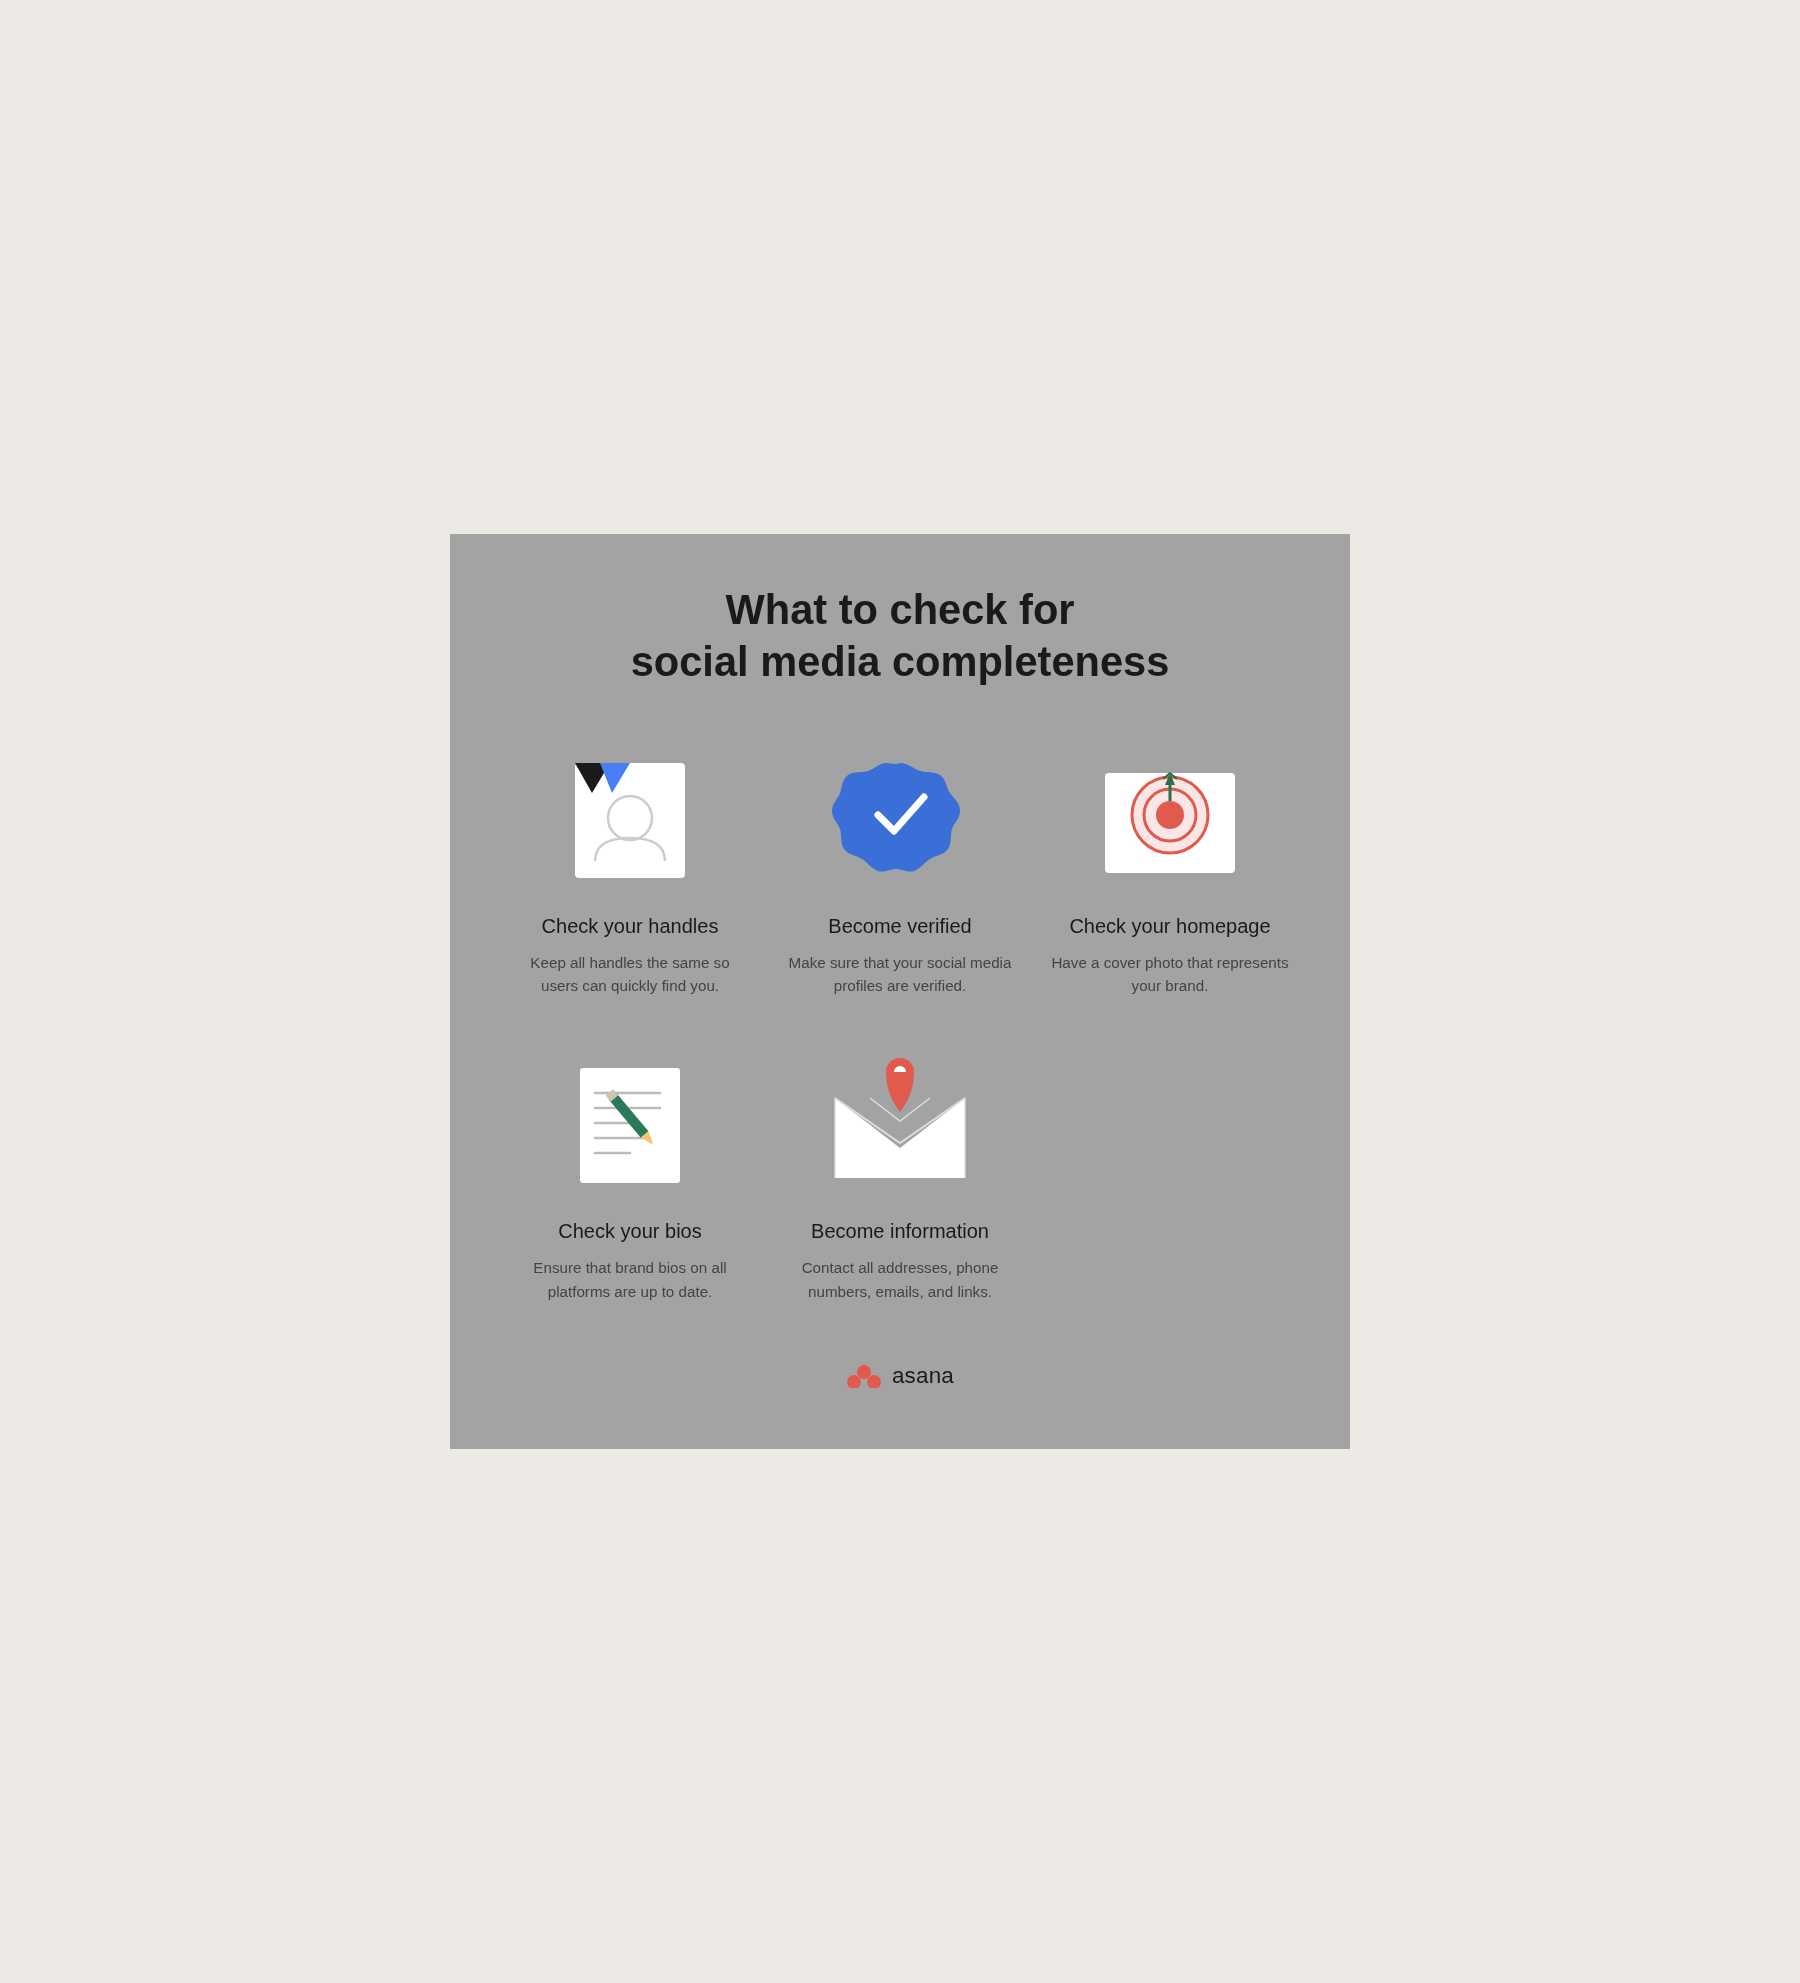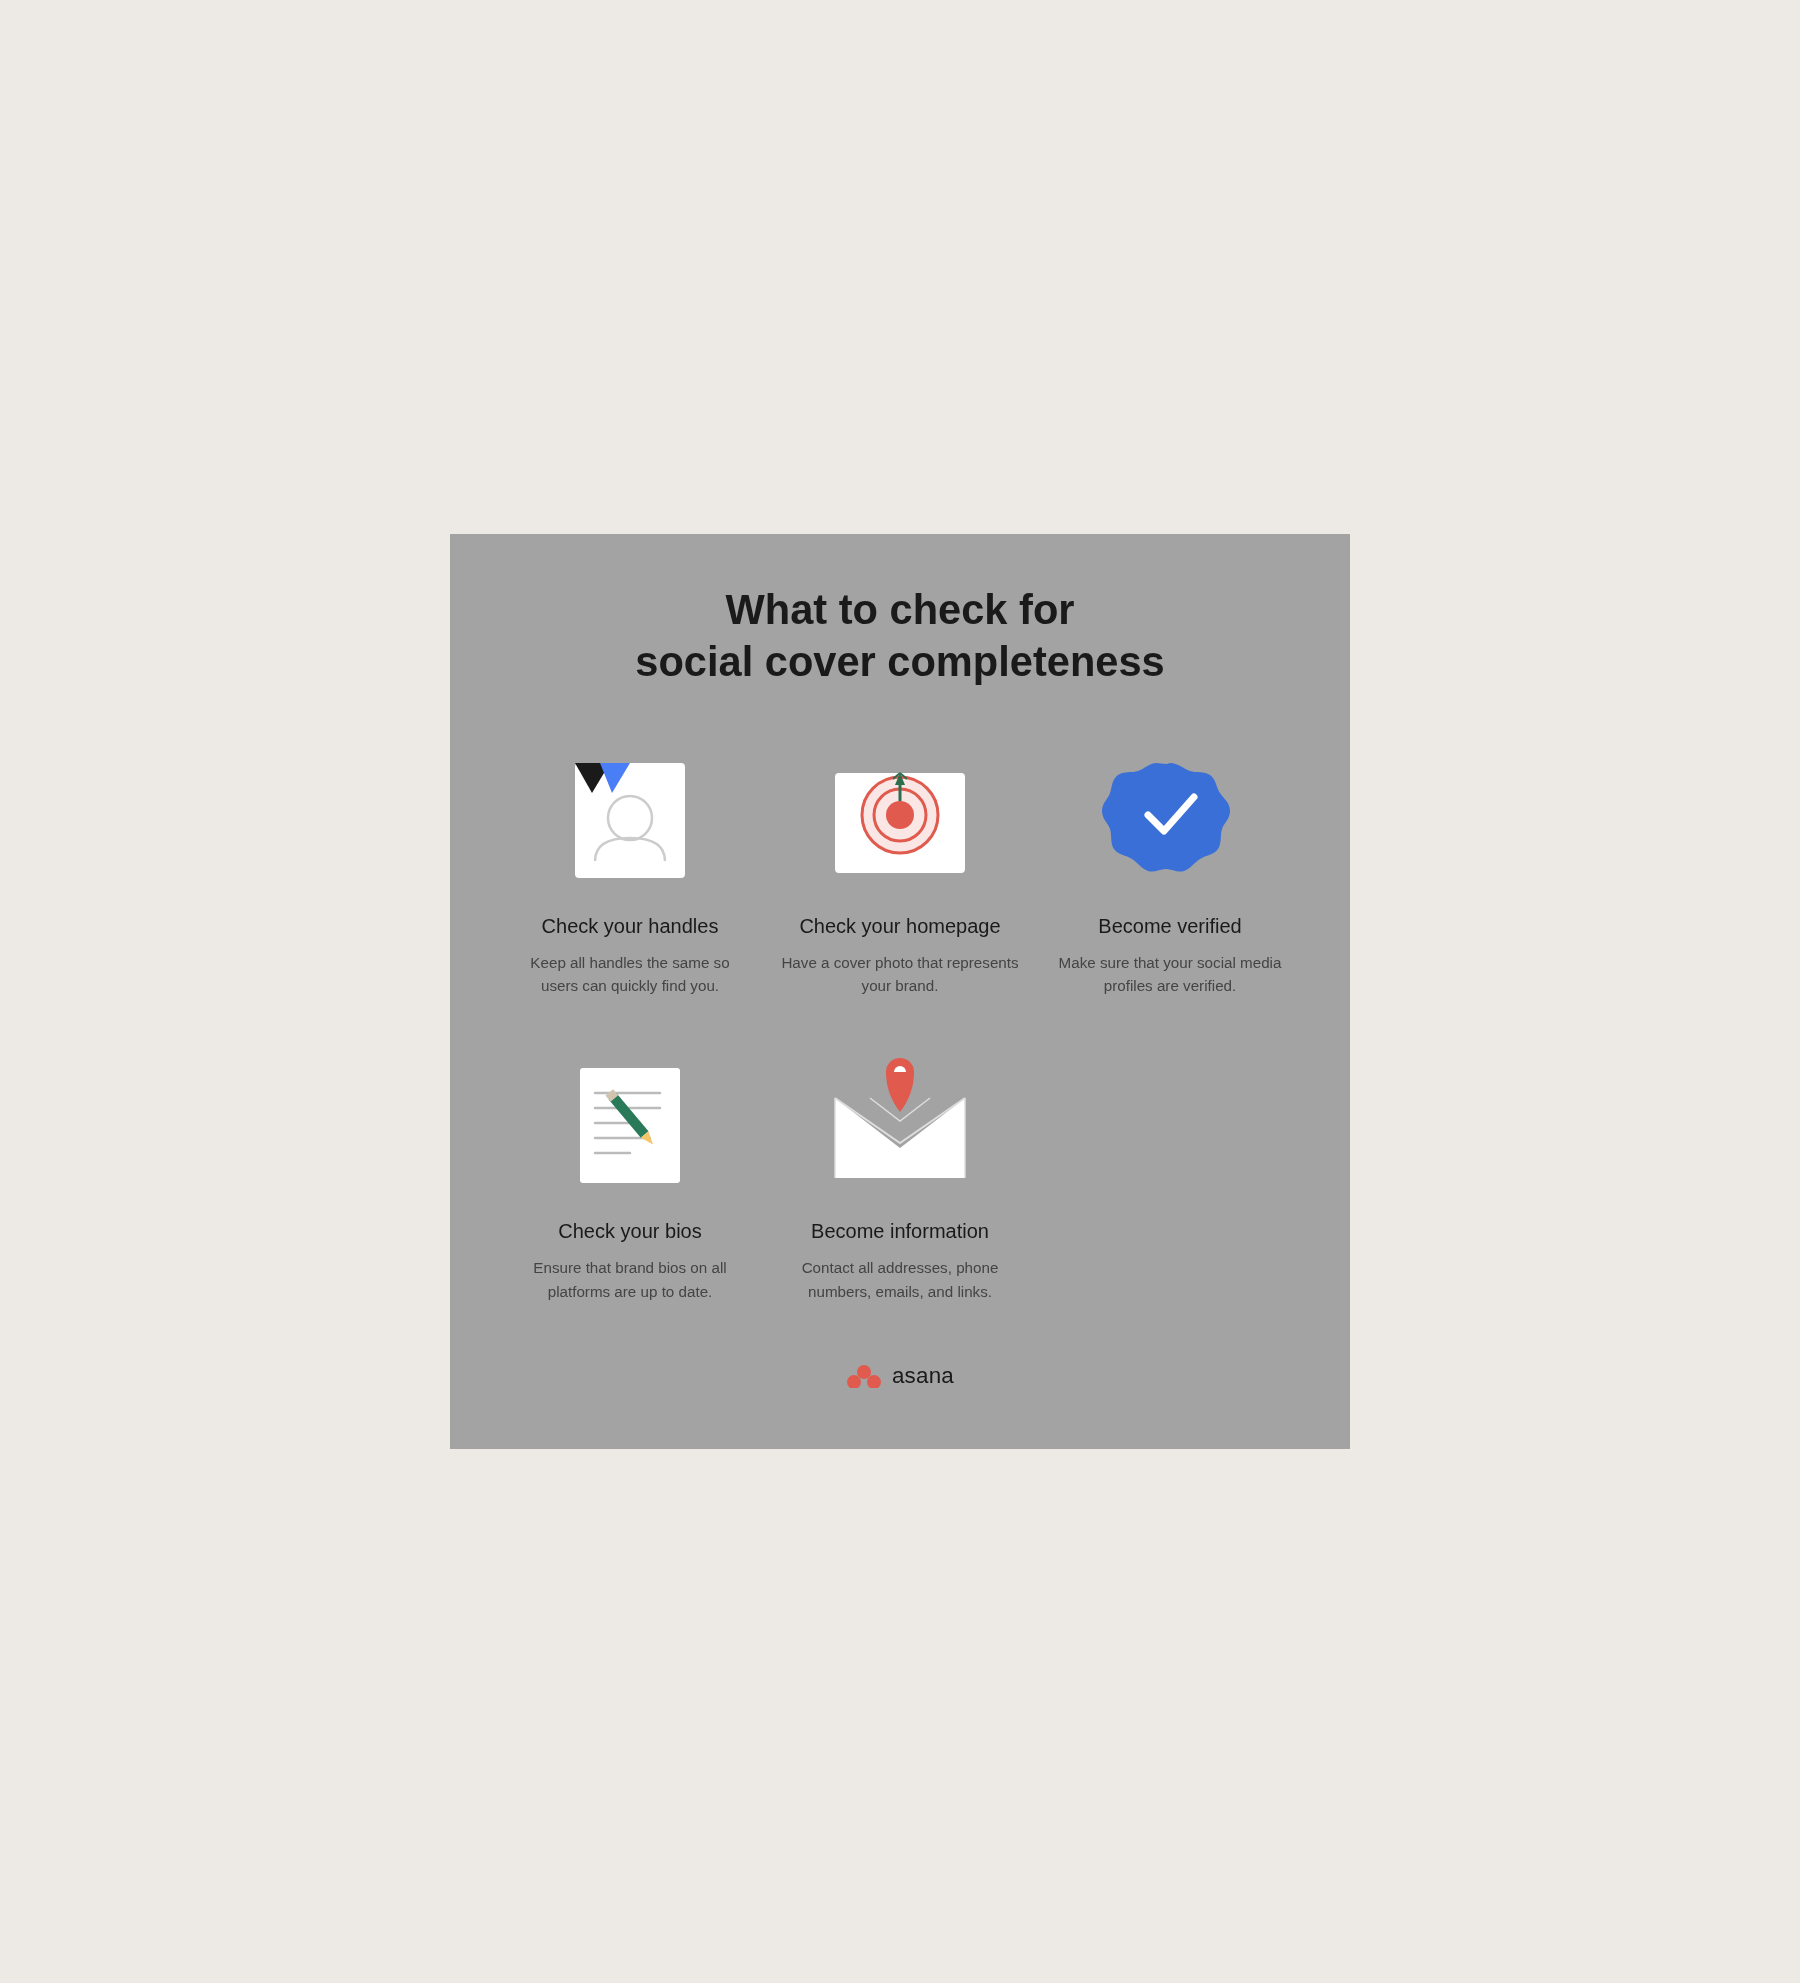--- a/index.html
+++ b/index.html
@@ -86,63 +86,41 @@
       color: #1a1a1a;
       letter-spacing: 0.01em;
     }
   </style>
 </head>
 <body>
 
 <div class="card">
   <h1 class="title">
     <span>What to check for</span><br>
-    <span>social cover completeness</span>
+    <span>social media completeness</span>
   </h1>
 
   <div class="grid">
 
     <div class="item">
       <div class="icon-container">
         <svg viewBox="0 0 200 150" xmlns="http://www.w3.org/2000/svg">
 
           <rect x="45" y="20" width="110" height="115" rx="4" fill="white"></rect>
 
           <circle cx="100" cy="75" r="22" fill="none" stroke="#ccc" stroke-width="2.5"></circle>
           <path d="M65 118 Q65 95 100 95 Q135 95 135 118" fill="none" stroke="#ccc" stroke-width="2.5"></path>
 
           <polygon points="45,20 80,20 62,50" fill="#1a1a1a"></polygon>
 
           <polygon points="70,20 100,20 82,50" fill="#4a7ef7"></polygon>
         </svg>
       </div>
       <div class="item-title">Check your handles</div>
       <div class="item-desc">Keep all handles the same so users can quickly find you.</div>
-    </div>
-
-    <div class="item">
-      <div class="icon-container">
-        <svg viewBox="0 0 200 150" xmlns="http://www.w3.org/2000/svg">
-
-          <rect x="35" y="30" width="130" height="100" rx="4" fill="white"></rect>
-
-          <circle cx="100" cy="72" r="38" fill="#e05a4e" opacity="0.15"></circle>
-          <circle cx="100" cy="72" r="38" fill="none" stroke="#e05a4e" stroke-width="3"></circle>
-          <circle cx="100" cy="72" r="26" fill="none" stroke="#e05a4e" stroke-width="3"></circle>
-          <circle cx="100" cy="72" r="14" fill="#e05a4e"></circle>
-
-          <line x1="100" y1="34" x2="100" y2="58" stroke="#2d6e4e" stroke-width="3"></line>
-          <polygon points="100,30 95,42 105,42" fill="#2d6e4e"></polygon>
-
-          <line x1="93" y1="36" x2="100" y2="30" stroke="#2d6e4e" stroke-width="2"></line>
-          <line x1="107" y1="36" x2="100" y2="30" stroke="#2d6e4e" stroke-width="2"></line>
-        </svg>
-      </div>
-      <div class="item-title">Check your homepage</div>
-      <div class="item-desc">Have a cover photo that represents your brand.</div>
     </div>
 
     <div class="item">
       <div class="icon-container">
         <svg viewBox="0 0 200 150" xmlns="http://www.w3.org/2000/svg">
 
           <g transform="translate(100,72)">
 
             <path d="
               M0,-52
@@ -172,20 +150,42 @@
         </svg>
       </div>
       <div class="item-title">Become verified</div>
       <div class="item-desc">Make sure that your social media profiles are verified.</div>
     </div>
 
     <div class="item">
       <div class="icon-container">
         <svg viewBox="0 0 200 150" xmlns="http://www.w3.org/2000/svg">
 
+          <rect x="35" y="30" width="130" height="100" rx="4" fill="white"></rect>
+
+          <circle cx="100" cy="72" r="38" fill="#e05a4e" opacity="0.15"></circle>
+          <circle cx="100" cy="72" r="38" fill="none" stroke="#e05a4e" stroke-width="3"></circle>
+          <circle cx="100" cy="72" r="26" fill="none" stroke="#e05a4e" stroke-width="3"></circle>
+          <circle cx="100" cy="72" r="14" fill="#e05a4e"></circle>
+
+          <line x1="100" y1="34" x2="100" y2="58" stroke="#2d6e4e" stroke-width="3"></line>
+          <polygon points="100,30 95,42 105,42" fill="#2d6e4e"></polygon>
+
+          <line x1="93" y1="36" x2="100" y2="30" stroke="#2d6e4e" stroke-width="2"></line>
+          <line x1="107" y1="36" x2="100" y2="30" stroke="#2d6e4e" stroke-width="2"></line>
+        </svg>
+      </div>
+      <div class="item-title">Check your homepage</div>
+      <div class="item-desc">Have a cover photo that represents your brand.</div>
+    </div>
+
+    <div class="item">
+      <div class="icon-container">
+        <svg viewBox="0 0 200 150" xmlns="http://www.w3.org/2000/svg">
+
           <rect x="50" y="20" width="100" height="115" rx="3" fill="white"></rect>
 
           <line x1="65" y1="45" x2="130" y2="45" stroke="#bbb" stroke-width="2.5" stroke-linecap="round"></line>
           <line x1="65" y1="60" x2="130" y2="60" stroke="#bbb" stroke-width="2.5" stroke-linecap="round"></line>
           <line x1="65" y1="75" x2="110" y2="75" stroke="#bbb" stroke-width="2.5" stroke-linecap="round"></line>
           <line x1="65" y1="90" x2="120" y2="90" stroke="#bbb" stroke-width="2.5" stroke-linecap="round"></line>
           <line x1="65" y1="105" x2="100" y2="105" stroke="#bbb" stroke-width="2.5" stroke-linecap="round"></line>
 
           <g transform="translate(105,75) rotate(-40)">
             <rect x="-5" y="-35" width="10" height="50" fill="#2a7a5a"></rect>

